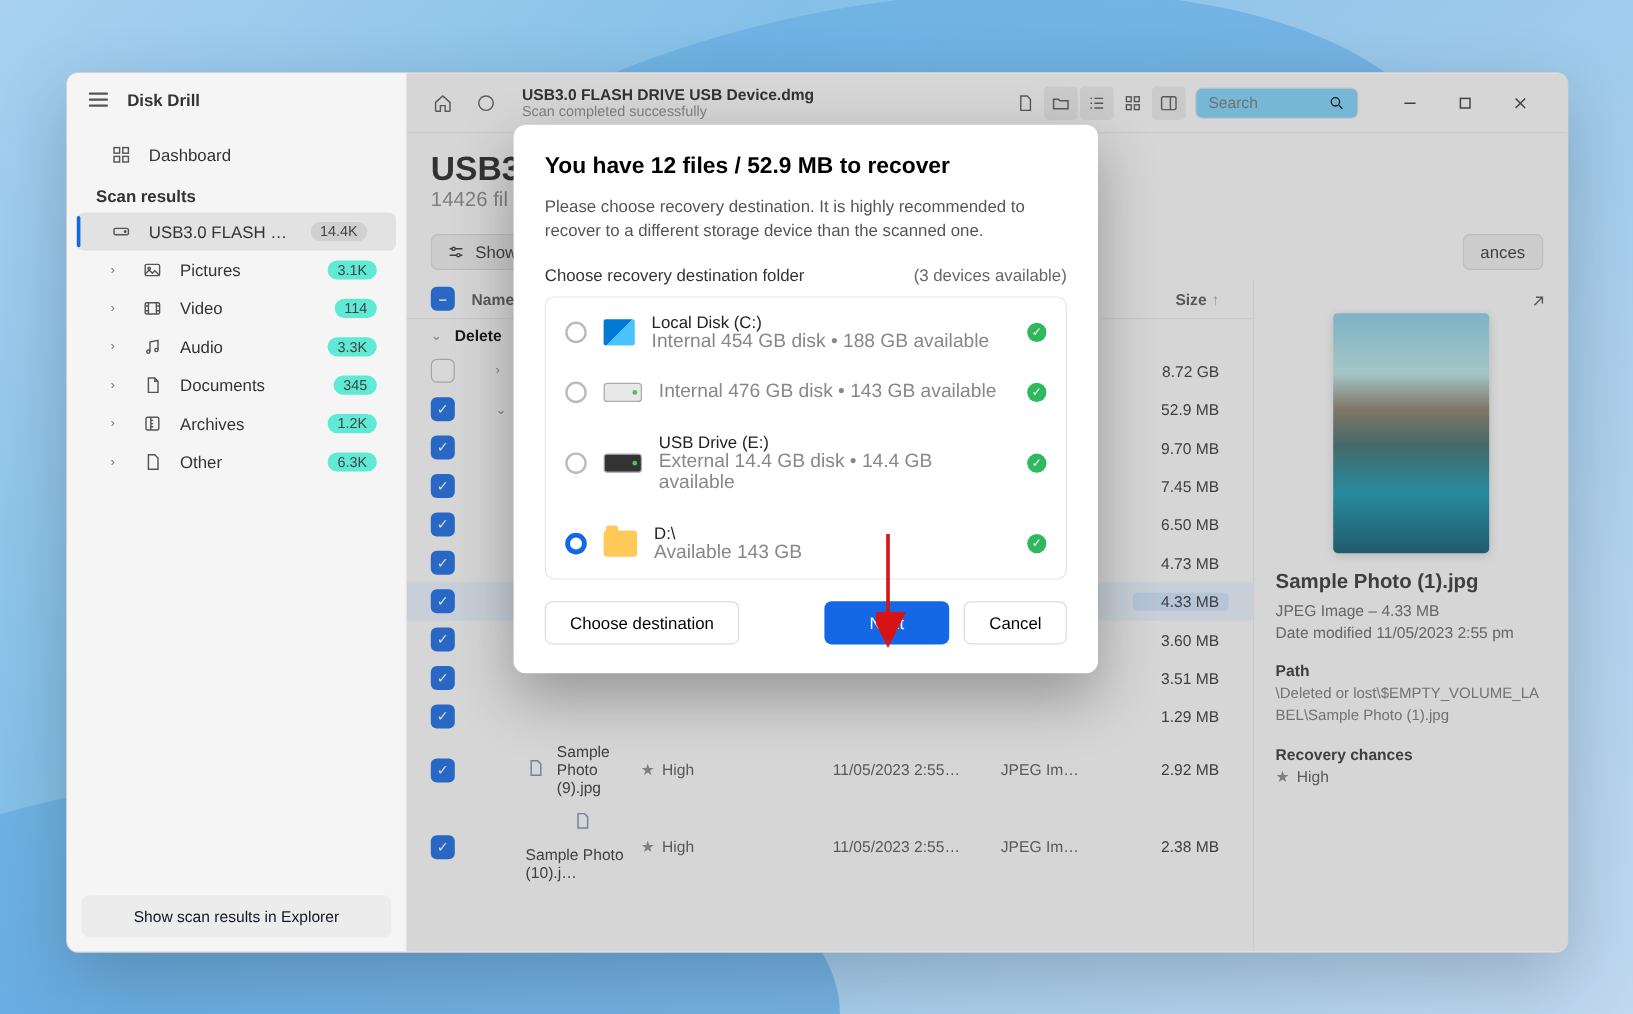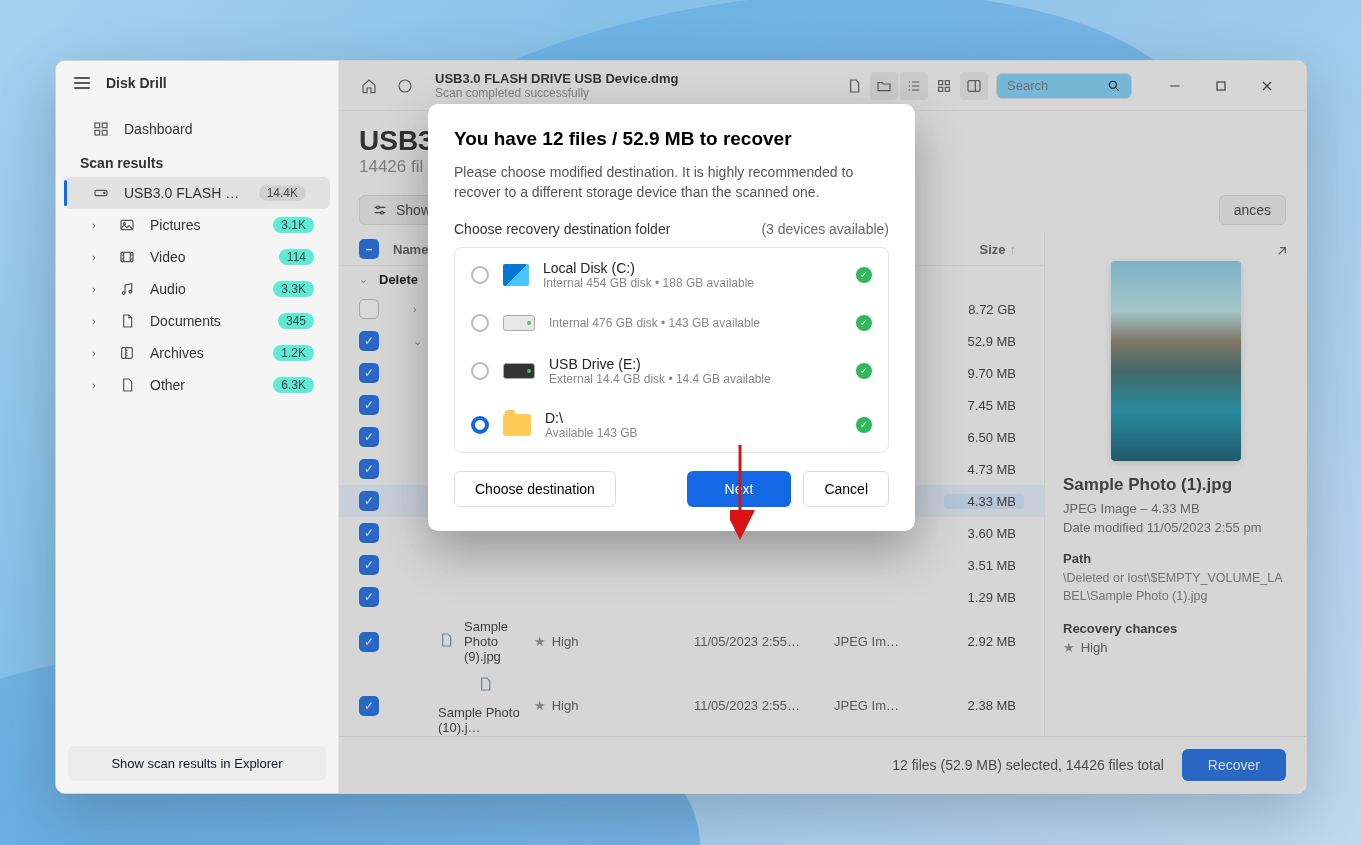--- a/index.html
+++ b/index.html
@@ -84,21 +84,21 @@
 .radio.sel { border: 4px solid #1568e5; }
 .drive-icon { width: 32px; height: 22px; display: flex; align-items: center; justify-content: center; flex-shrink: 0; }
 .drive-icon.win { background: linear-gradient(135deg,#0078d4 50%,#4cc2ff 50%); width: 26px; height: 22px; border-radius: 2px; }
 .drive-icon.disk { width: 32px; height: 16px; background: #e8e8e8; border: 1px solid #aaa; border-radius: 3px; position: relative; }
 .drive-icon.disk::after { content: ''; position: absolute; right: 3px; top: 50%; width: 4px; height: 4px; background: #4ec060; border-radius: 50%; transform: translateY(-50%); }
 .drive-icon.dark { background: #333; }
 .drive-icon.folder { width: 28px; height: 22px; background: #ffca58; border-radius: 3px; position: relative; }
 .drive-icon.folder::before { content: ''; position: absolute; top: -4px; left: 2px; width: 10px; height: 5px; background: #ffca58; border-radius: 2px 2px 0 0; }
 .dest-text { flex: 1; }
 .dest-text .name { font-size: 14px; font-weight: 500; color: #222; }
-.dest-text .sub { font-size: 12px; color: #888; }
+.dest-text .sub { font-size: 16px; color: #888; }
 .check { width: 16px; height: 16px; border-radius: 50%; background: #2fb85c; color: #fff; font-size: 10px; display: flex; align-items: center; justify-content: center; flex-shrink: 0; }
 .modal-actions { display: flex; justify-content: space-between; gap: 12px; margin-top: 18px; }
 .modal-actions .btn { padding: 9px 20px; border-radius: 6px; font-size: 14px; cursor: pointer; border: 1px solid #ddd; background: #fff; }
 .modal-actions .btn.primary { background: #1568e5; color: #fff; border: none; padding: 9px 38px; }
 .modal-actions .right { display: flex; gap: 12px; }
 .arrow-annot { position: absolute; left: 730px; top: 520px; width: 0; height: 0; pointer-events: none; }
 .arrow-annot svg { position: absolute; left: 0; top: -80px; }
 
 svg.icon { width: 16px; height: 16px; stroke: currentColor; fill: none; stroke-width: 1.8; }
 </style>
@@ -475,34 +475,30 @@
         <div class="section-h">Path</div>
         <div class="path">\Deleted or lost\$EMPTY_VOLUME_LABEL\Sample Photo (1).jpg</div>
         <div class="section-h">Recovery chances</div>
         <div style="display:flex;align-items:center;gap:6px;color:#555;">
           <span style="color:#888;">★</span>
           <span>High</span>
         </div>
       </div>
     </div>
 
-    <div class="bottom-bar">
-      <span>12 files (52.9 MB) selected, 14426 files total</span>
-      <button class="recover-btn">Recover</button>
-    </div>
 
     <div class="modal-overlay">
     </div>
   </div>
  </div>
 </div>
 
 <div class="modal">
   <h2>You have 12 files / 52.9 MB to recover</h2>
-  <p class="desc">Please choose modified destination. It is highly recommended to recover to a different storage device than the scanned one.</p>
+  <p class="desc">Please choose recovery destination. It is highly recommended to recover to a different storage device than the scanned one.</p>
   <div class="dest-head">
     <span>Choose recovery destination folder</span>
     <span class="avail">(3 devices available)</span>
   </div>
   <div class="dest-list">
     <div class="dest-item">
       <div class="radio"></div>
       <div class="drive-icon win"></div>
       <div class="dest-text">
           <div class="name">Local Disk (C:)</div>

